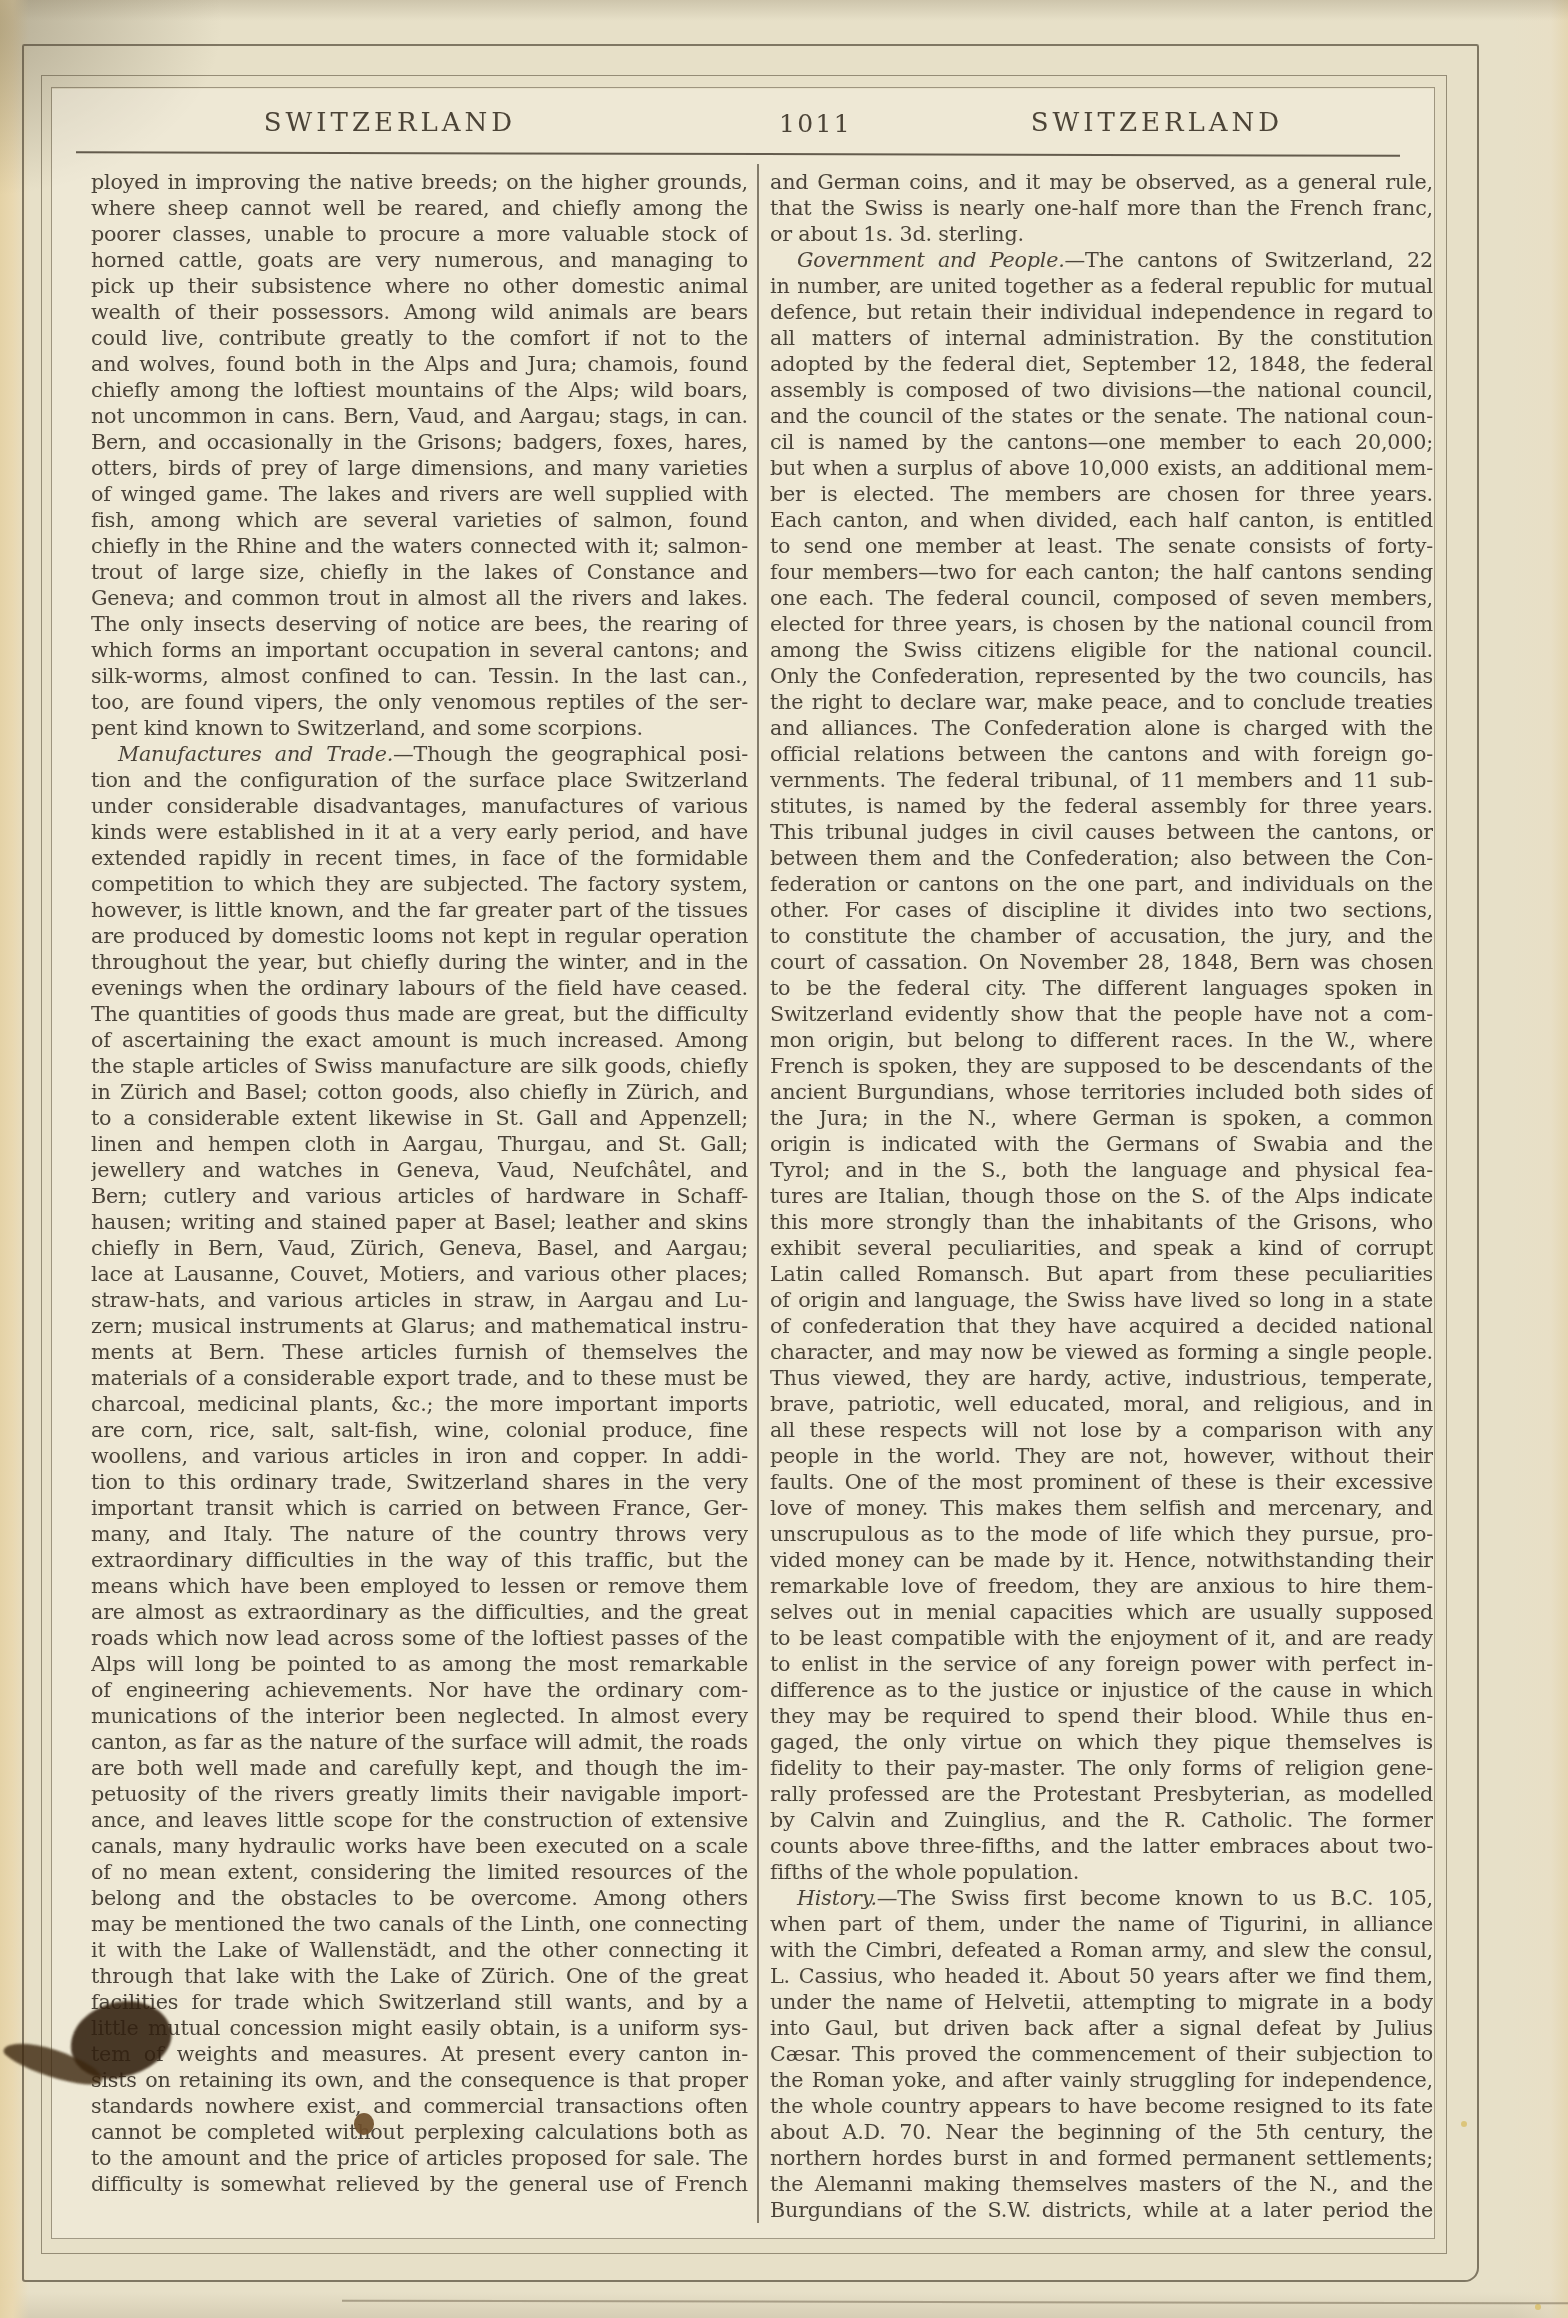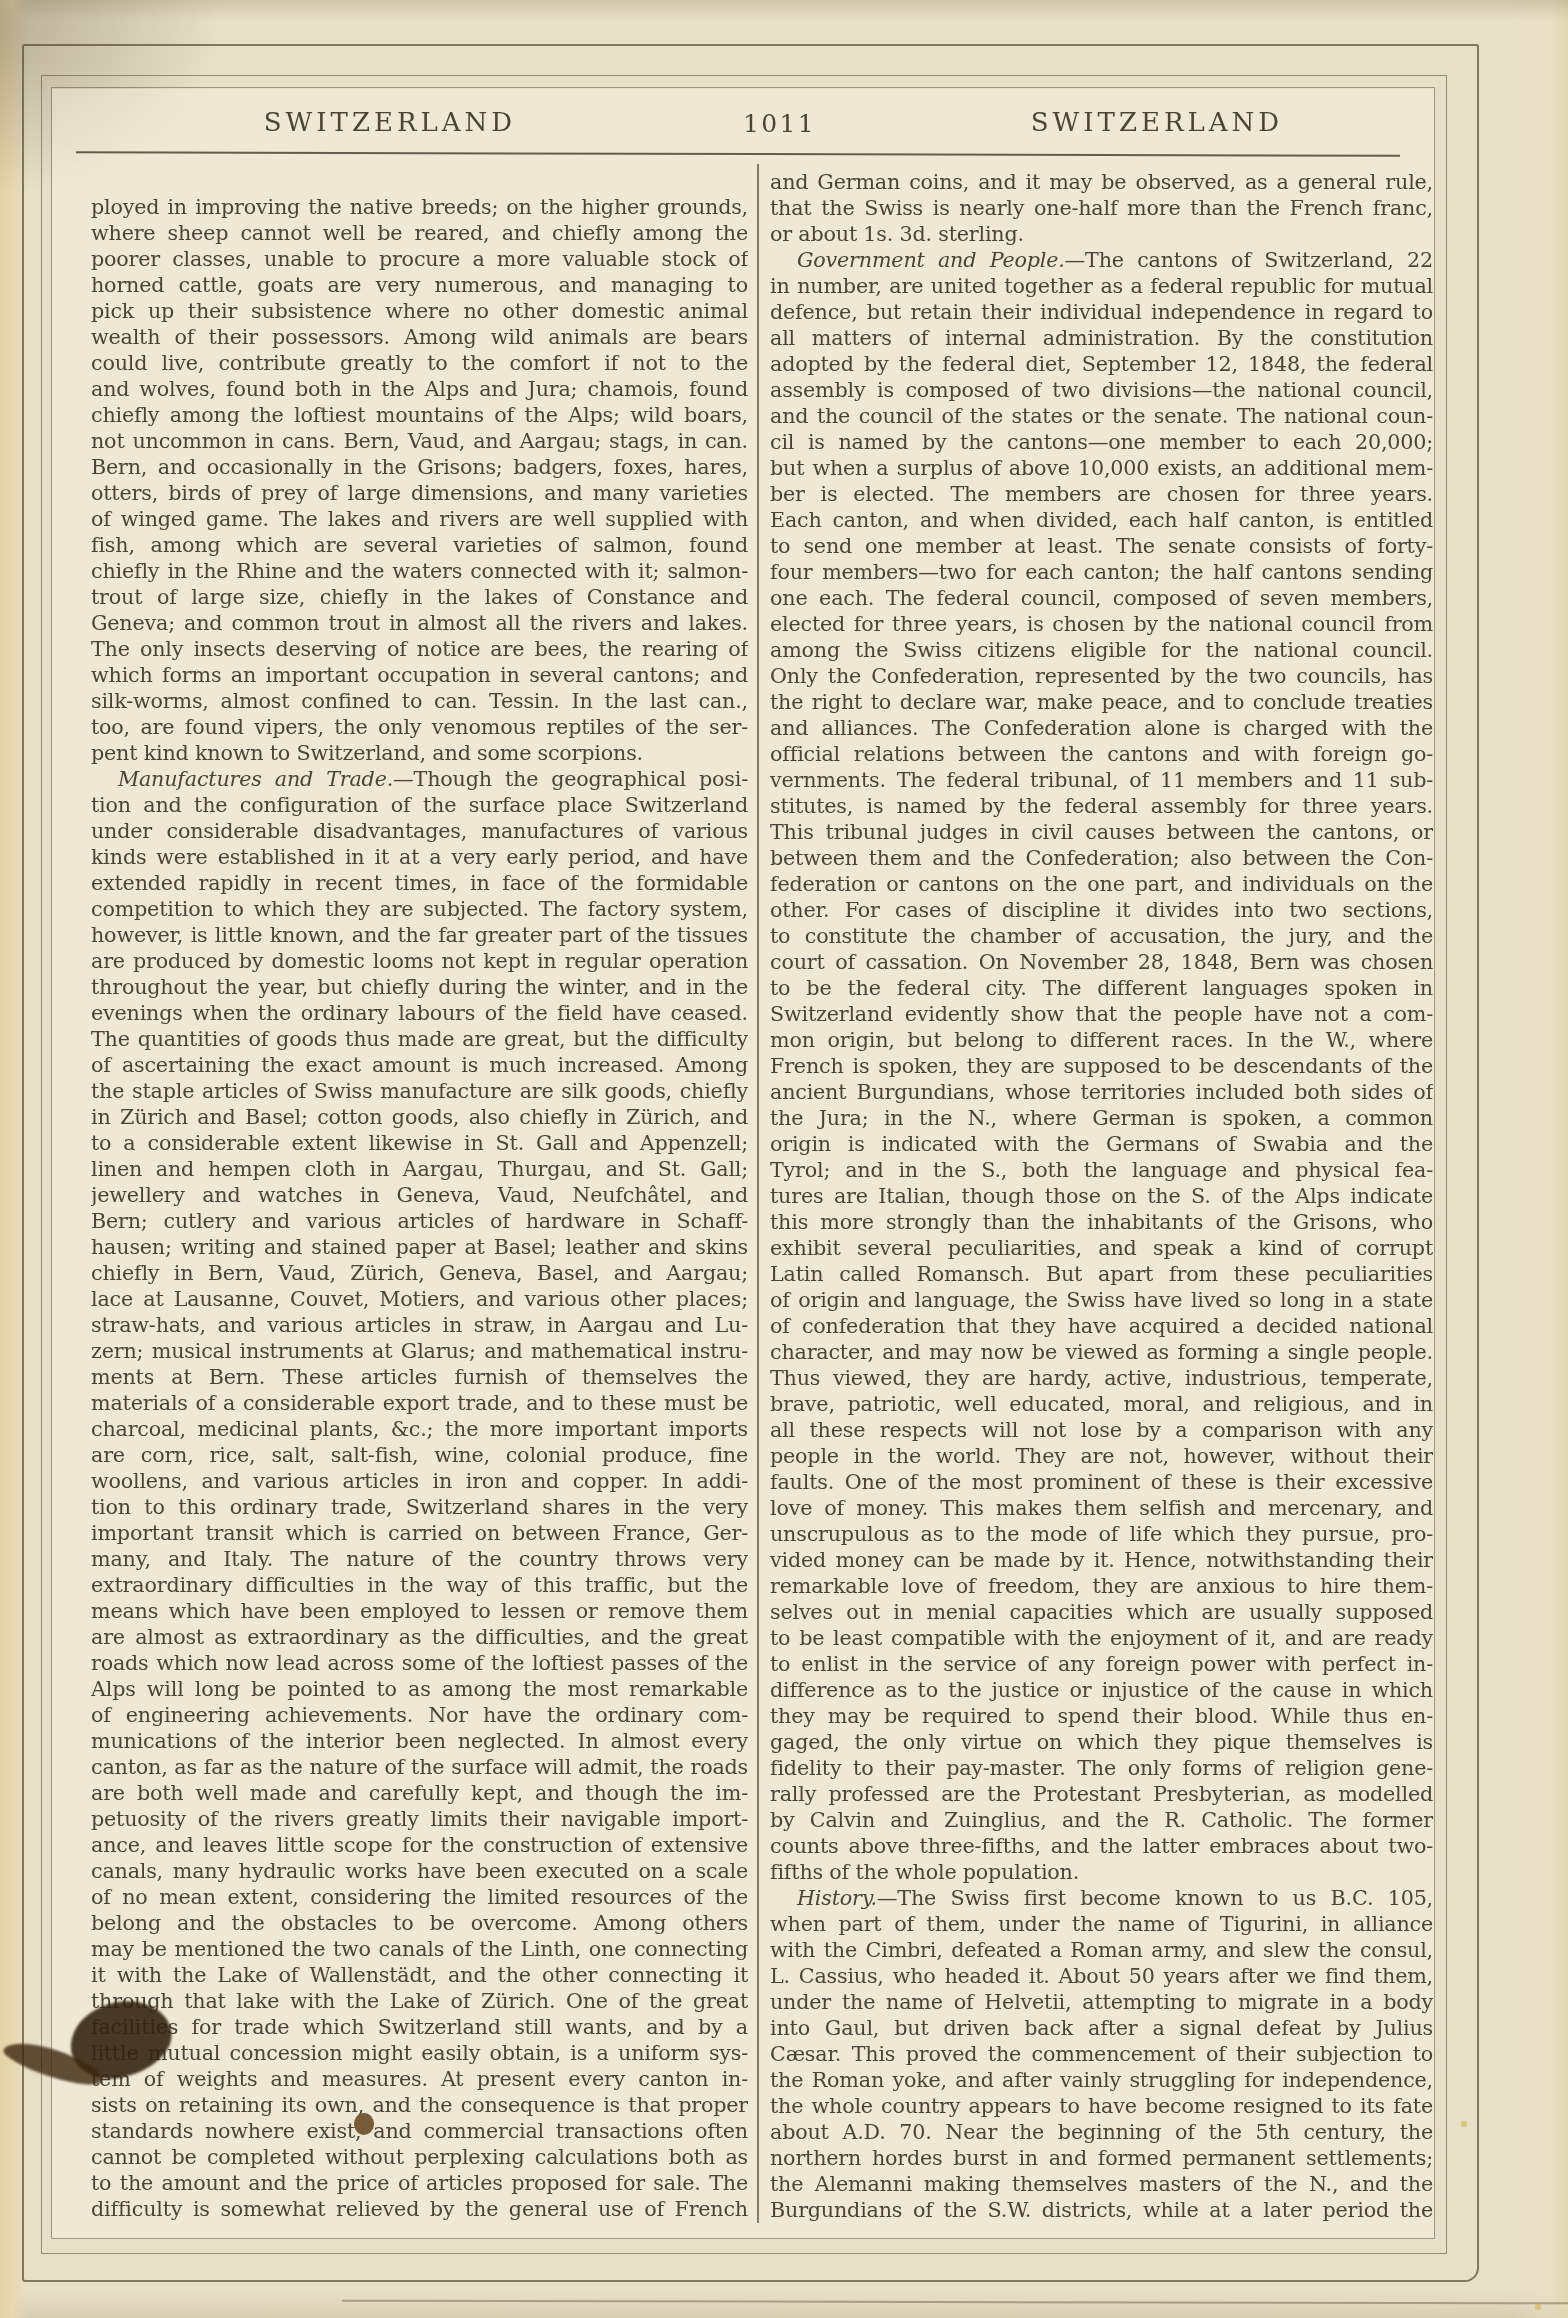--- a/index.html
+++ b/index.html
@@ -35,36 +35,36 @@
     left:51px;top:87px;width:1384px;height:2152px;
     border:1.2px solid rgba(98,88,68,.55);
   }
   .header-title{
     position:absolute;top:107px;font-size:26px;letter-spacing:4px;
     color:#4c4437;text-align:center;white-space:nowrap;
   }
   .header-title.left{left:223px;width:334px;}
   .header-title.right{left:990px;width:334px;}
   .page-number{
-    position:absolute;top:109px;left:704px;width:151px;text-align:center;
+    position:absolute;top:109px;left:740px;width:151px;text-align:center;
     font-size:25px;letter-spacing:2.4px;color:#4c4437;
   }
   .header-rule{
     position:absolute;left:76px;top:153px;width:1324px;height:2.4px;
     background:rgba(68,60,46,.82);transform:rotate(0.15deg);
   }
   .col-divider{
     position:absolute;left:757px;top:164px;width:1.6px;height:2059px;
     background:rgba(80,72,56,.68);
   }
   .col{
     position:absolute;top:169px;color:#4a4339;font-size:20.7px;
     letter-spacing:-0.2px;
   }
-  #col-left{left:91px;width:657px;margin-top:25px;}
+  #col-left{left:91px;width:657px;}
   #col-right{left:770px;width:663px;}
   .line{
     height:26px;line-height:26px;overflow:hidden;
     text-align:justify;text-align-last:justify;white-space:nowrap;
   }
   .line.end{text-align-last:left;}
   .line.indent{text-indent:27px;}
   .line i{font-style:italic;}
   .ink-blot-main{
     position:absolute;left:70px;top:2002px;width:102px;height:75px;

